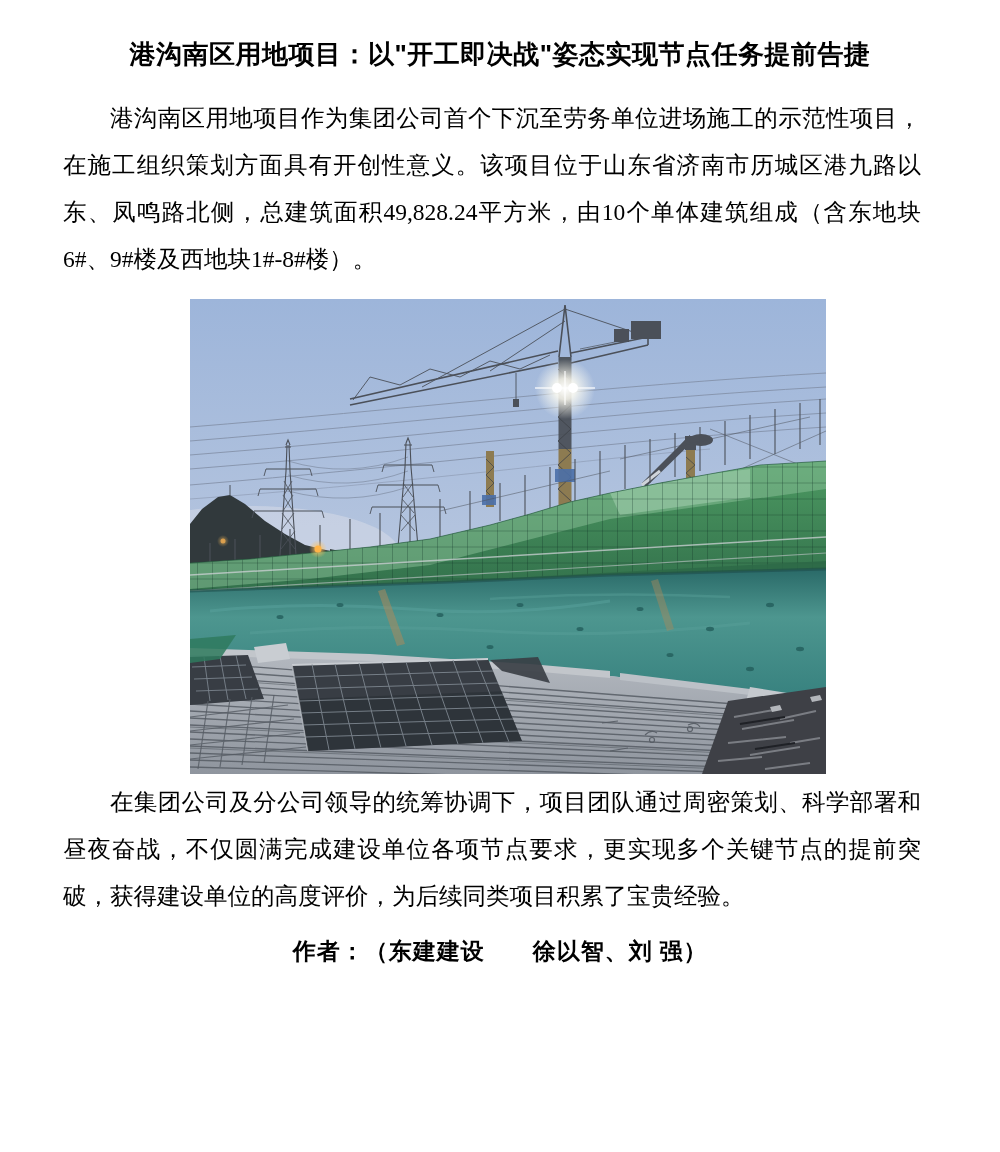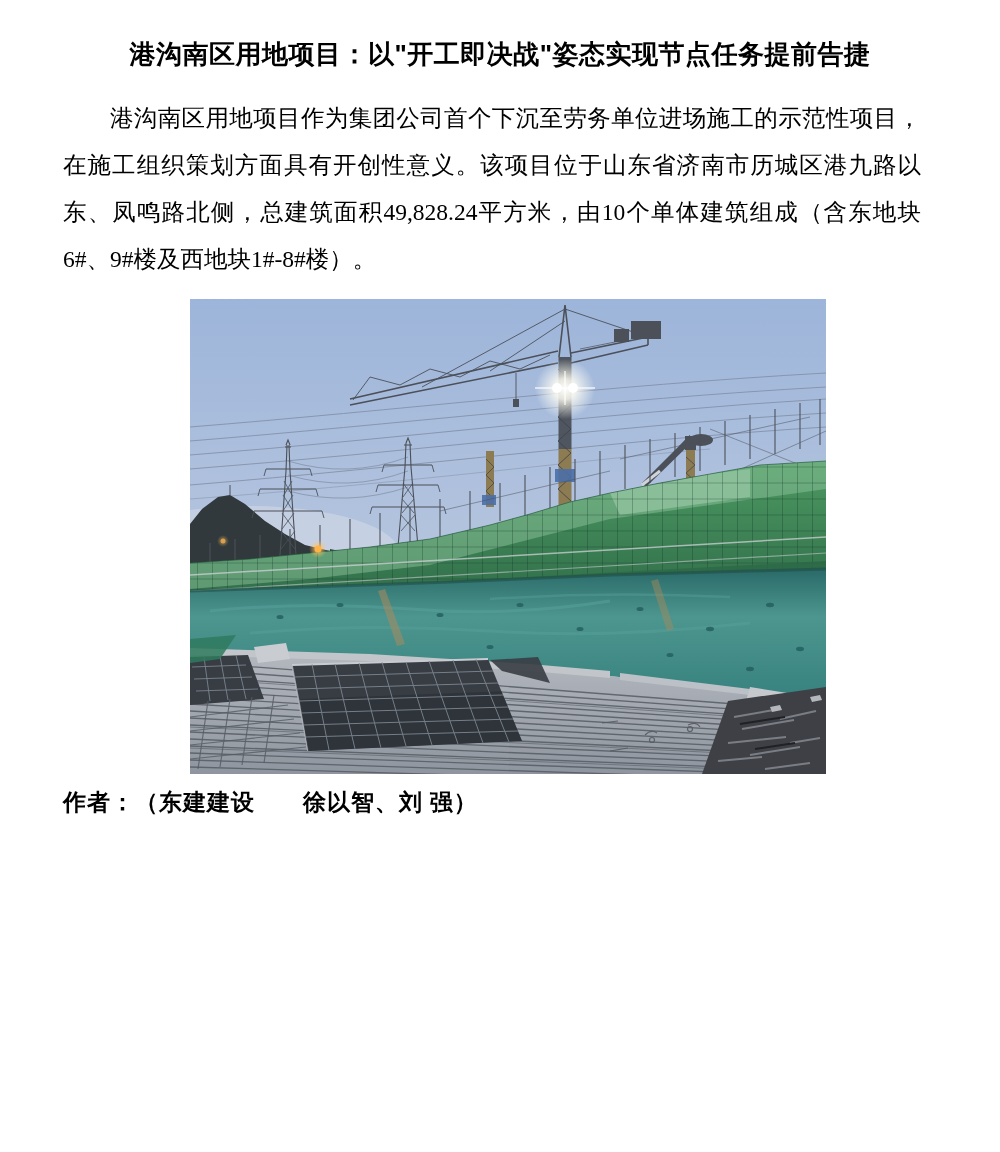--- a/index.html
+++ b/index.html
@@ -6,21 +6,21 @@
   body{width:1000px;height:1152px;overflow:hidden;color:#000;
        font-family:"Liberation Serif","DejaVu Serif",serif;}
   .page{padding:36px 63px 0 63px;}
   .title{font-family:"Liberation Sans","DejaVu Sans",sans-serif;
          font-weight:700;font-size:26px;line-height:36px;text-align:center;
          margin:0 0 23px 0;letter-spacing:.5px;}
   .body-para{font-size:23.5px;line-height:47px;text-align:justify;
              margin:0 16px 8px 0;text-indent:2em;}
   .photo-figure{margin:16px 0 5px 127px;width:636px;height:475px;padding:0;}
   .photo-figure svg{display:block;width:636px;height:475px;}
-  .author-line{font-size:23px;line-height:47px;text-align:left;
+  .author-line{font-size:23px;line-height:47px;text-align:center;
                font-weight:600;letter-spacing:1px;margin:0;}
   
   .sil{stroke:var(--silhouette,#4b5059);}
   .silf{fill:var(--silhouette,#4b5059);}
   .wire{stroke:var(--wire,#7e8aa0);}
   .rebar{stroke:var(--rebar,#565c64);}
   .cage{stroke:#7e8790;}
 </style>
 </head>
 <body style="--sky-top: #9db5da; --sky-bottom: #c9d2e2; --hill: #31393c; --silhouette: #4b5059; --wire: #7e8aa0; --crane-yellow: #8d7b51; --crane-blue: #4a6fa8; --net-light: #8cc29a; --net-mid: #43905a; --net-dark: #2d6847; --tarp: #357f7d; --tarp-light: #4d968f; --tarp-dark: #235e5c; --slab: #a6abb2; --slab-light: #c2c6cb; --rebar: #565c64; --pit: #383d44; --timber: #3e4046; --glow-warm: #ffb347; --floodlight: #ffffff;">
@@ -243,16 +243,17 @@
           <path d="M544,418 l40,-7 M552,430 l52,-9 M538,444 l58,-6 M560,456 l50,-8 M528,462 l44,-4 M590,420 l36,-8 M600,444 l30,-5 M575,470 l45,-6"></path>
         </g>
         <g stroke="#1f2126" stroke-width="2" fill="none">
           <path d="M550,425 l45,-7 M565,450 l40,-6"></path>
         </g>
         <path d="M580,408 l10,-2 2,5 -10,2 Z M620,398 l10,-2 2,5 -10,2 Z" fill="#b3b6bb"></path>
       </g>
     </svg>
   </figure>
 
+  <p class="body-para">在集团公司及分公司领导的统筹协调下，项目团队通过周密策划、科学部署和昼夜奋战，不仅圆满完成建设单位各项节点要求，更实现多个关键节点的提前突破，获得建设单位的高度评价，为后续同类项目积累了宝贵经验。</p>
 
   <p class="author-line">作者：（东建建设　　徐以智、刘 强）</p>
 
 </main>
 
 </body></html>

